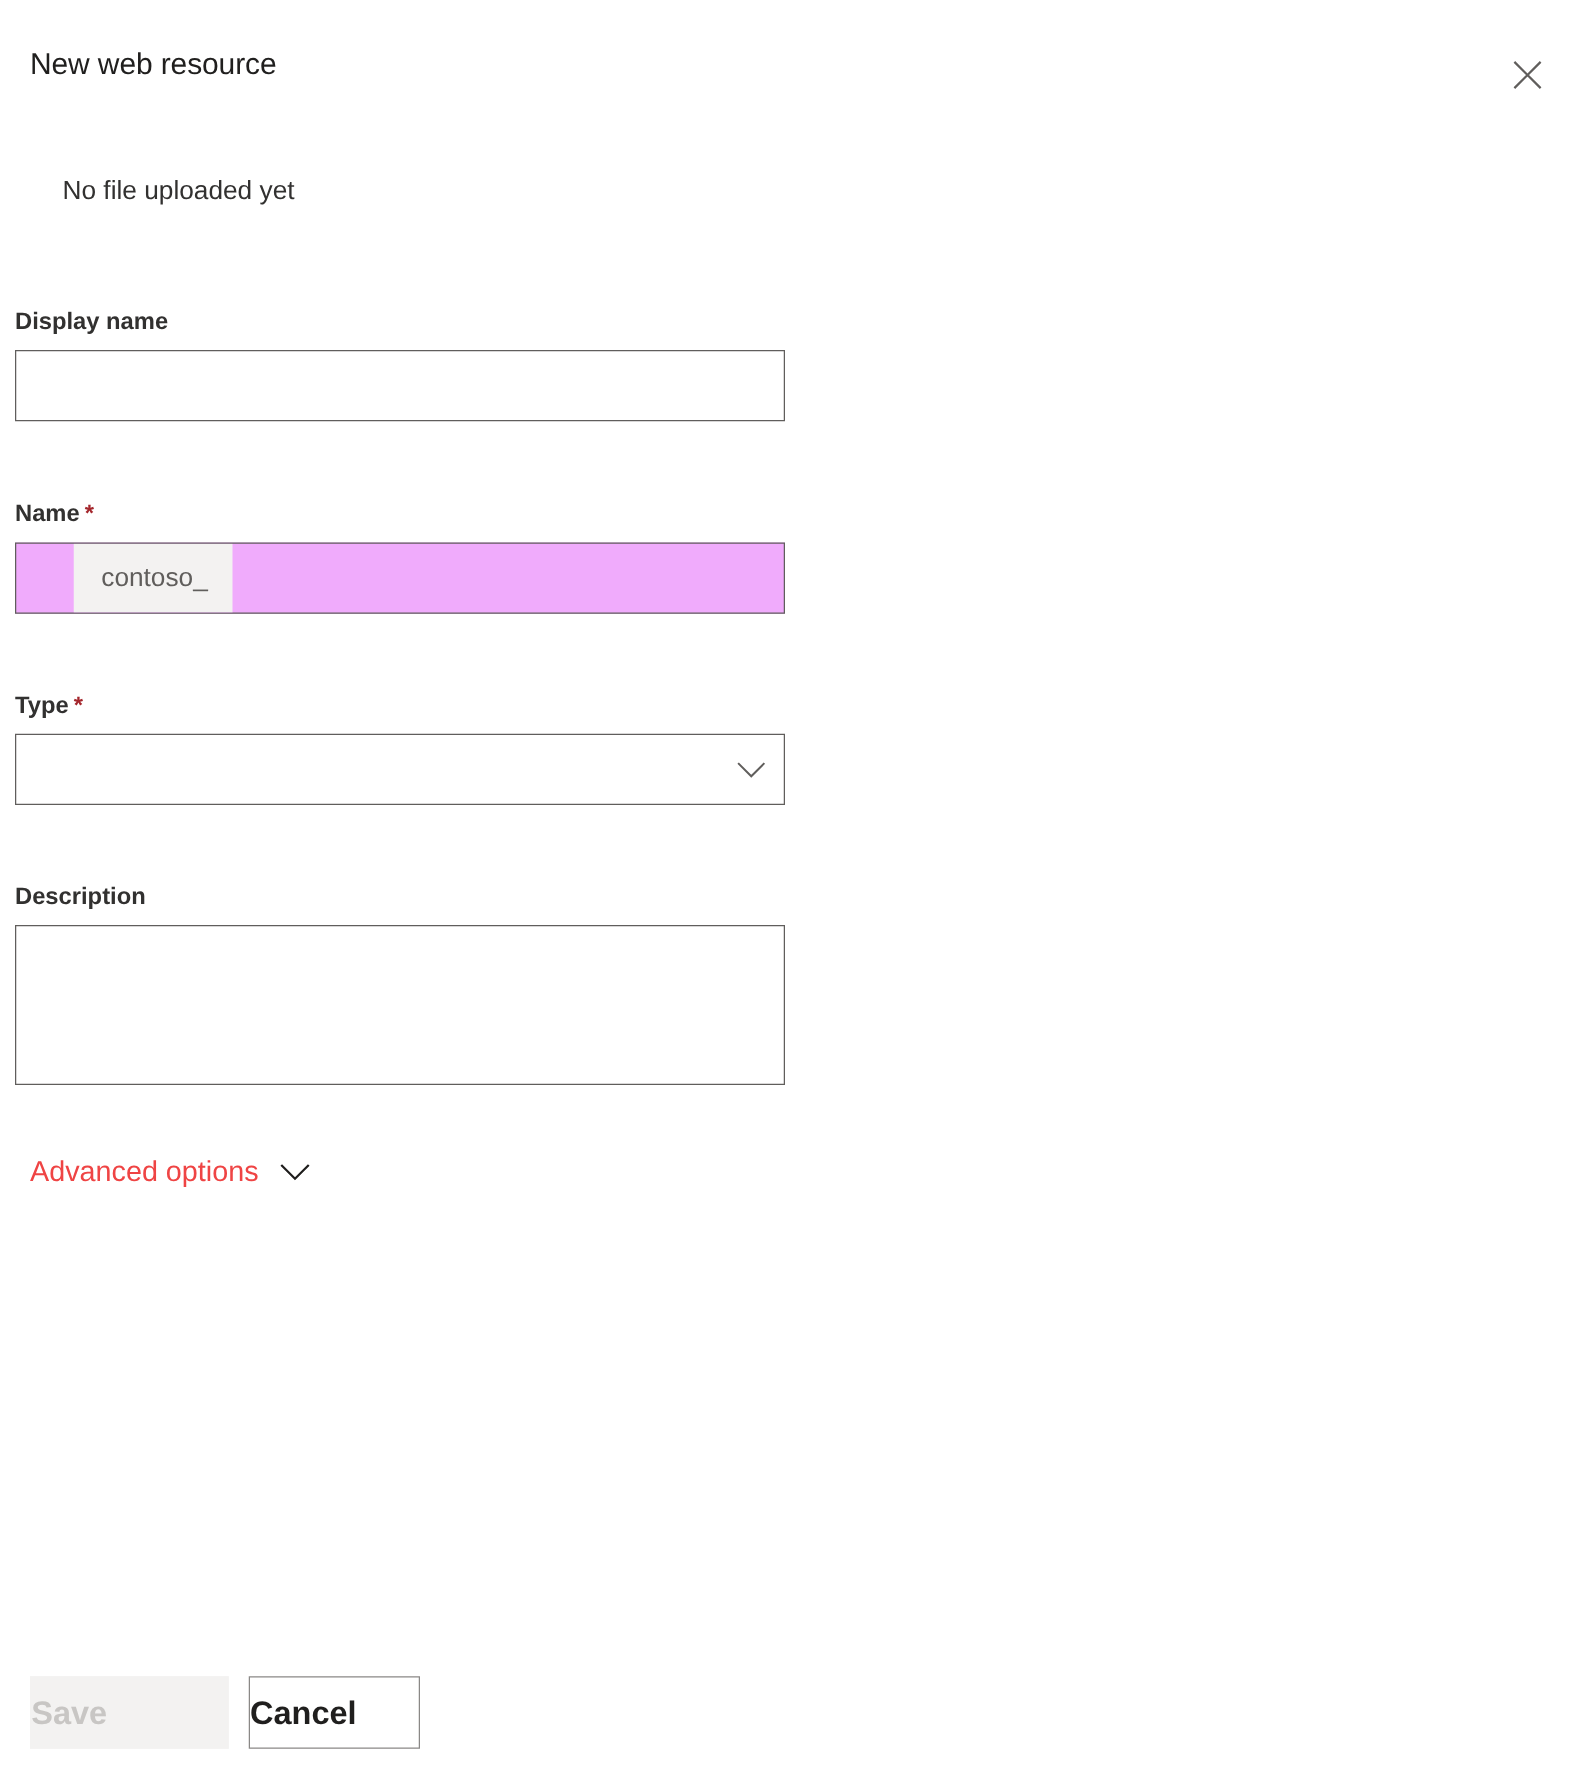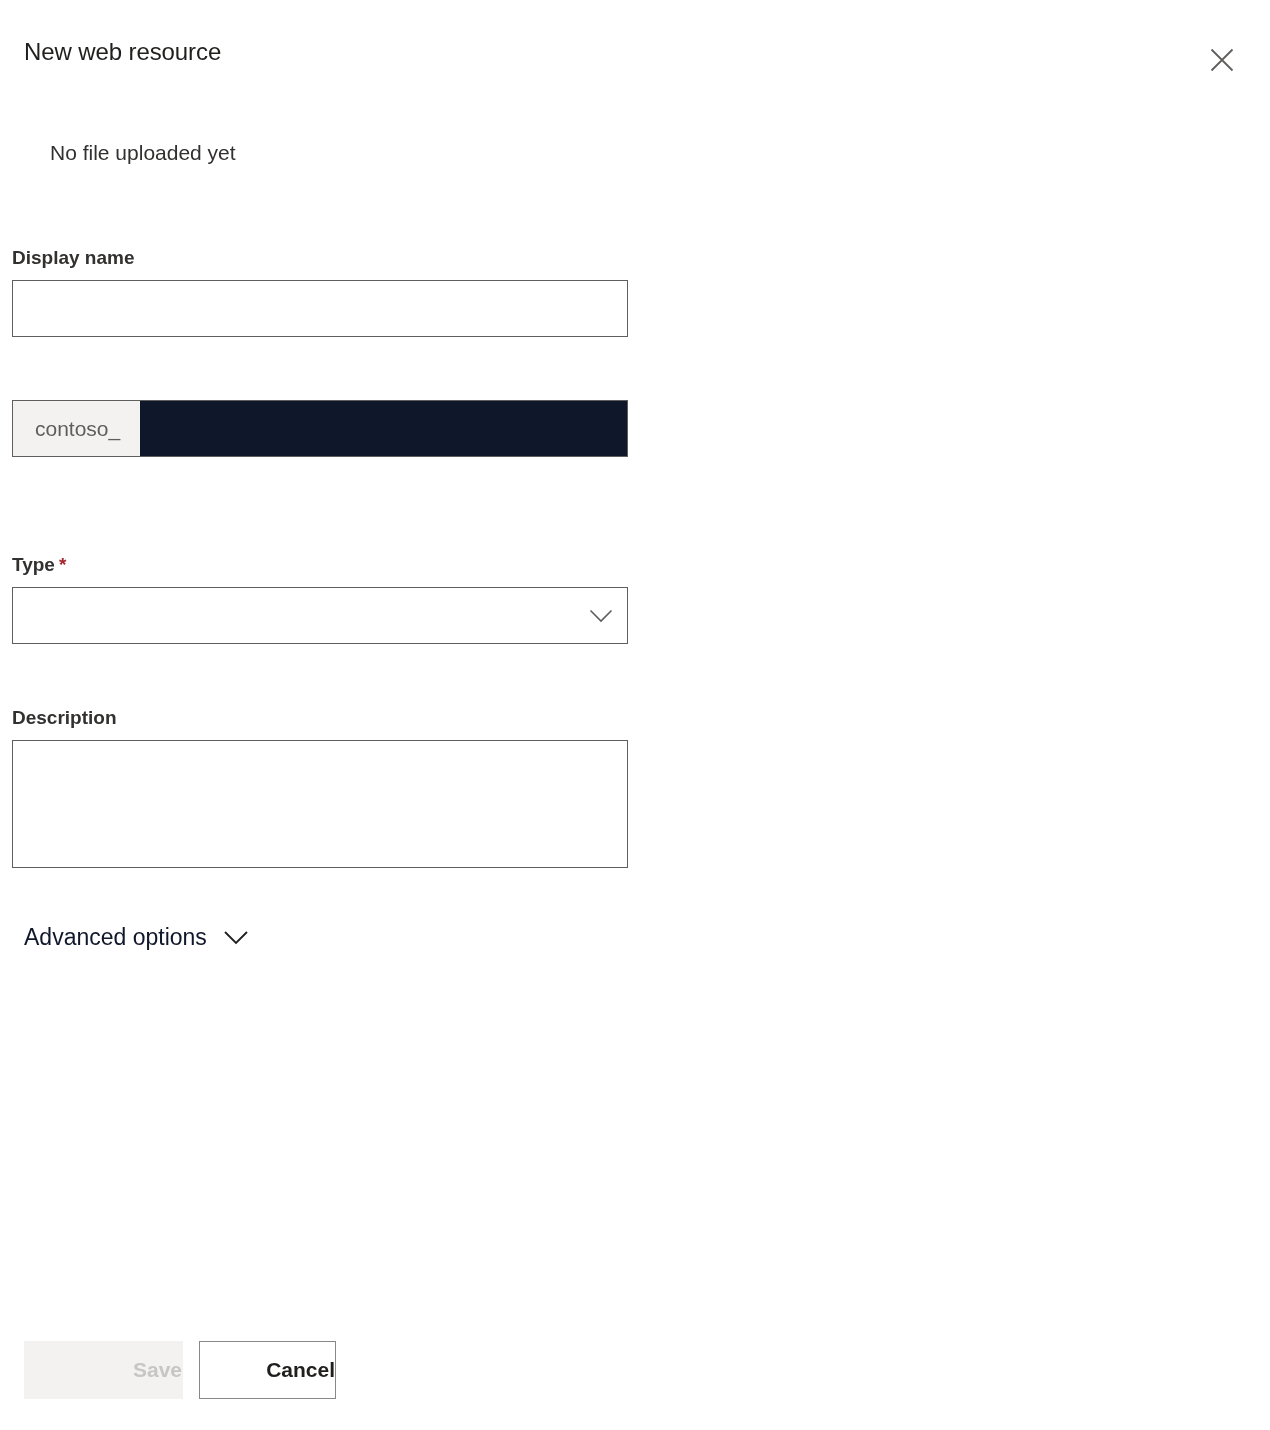--- a/index.html
+++ b/index.html
@@ -118,24 +118,25 @@
     padding: 0 12px;
     outline: none;
     display: block;
   }
 
   
   .prefixed-input {
     width: 616px;
     height: 57px;
     border: 1px solid #605e5c;
-    background: #0f172a;
+    background: #f0abfc;
     display: flex;
     align-items: stretch;
     overflow: hidden;
+    padding-left: 46px;
   }
   .input-prefix {
     background: #f3f2f1;
     color: #605e5c;
     font-size: 21px;
     display: flex;
     align-items: center;
     padding: 0 20px 0 22px;
     white-space: nowrap;
     user-select: none;
@@ -203,21 +204,21 @@
     display: flex;
     align-items: center;
     background: none;
     border: none;
     padding: 0;
     cursor: pointer;
     font-family: inherit;
   }
   .advanced-options-label {
     font-size: 23px;
-    color: #0f172a;
+    color: #ef4444;
     white-space: nowrap;
   }
   .advanced-chevron {
     margin-left: 16px;
     display: flex;
     align-items: center;
   }
 
   
   .panel-footer {
@@ -226,26 +227,26 @@
     top: 1341px;
     width: 1270px;
     height: 60px;
     display: flex;
     align-items: flex-start;
     padding-left: 24px;
   }
   .btn {
     height: 58px;
     font-family: inherit;
-    font-size: 21px;
+    font-size: 26px;
     font-weight: 600;
     padding: 0 24px;
     cursor: pointer;
     line-height: 56px;
-    text-align: right;
+    text-align: left;
   }
   .btn-save {
     width: 159px;
     background: #f3f2f1;
     color: #c8c6c4;
     border: 1px solid #f3f2f1;
     cursor: default;
     padding: 0;
   }
   .btn-cancel {
@@ -277,20 +278,23 @@
   <div class="upload-row">
     <span class="upload-status">No file uploaded yet</span>
   </div>
 
   <div class="field" style="top:128px;">
     <label class="field-label">Display name</label>
     <input class="text-input" type="text" value="" placeholder="" style="">
   </div>
 
   <div class="field" style="top:282px;">
+    <label class="field-label">
+      <span>Name</span><span class="required-star">*</span>
+    </label>
     <div class="prefixed-input">
       <span class="input-prefix">contoso_</span>
       <input type="text" value="" placeholder="" style="">
     </div>
   </div>
 
   <div class="field" style="top:435px;">
     <label class="field-label">
       <span>Type</span><span class="required-star">*</span>
     </label>

